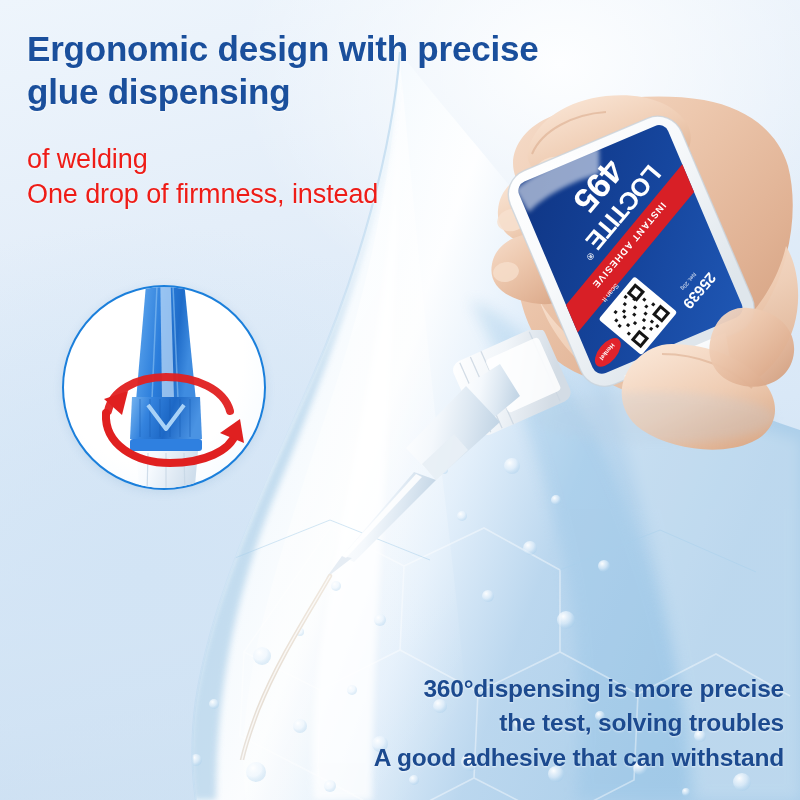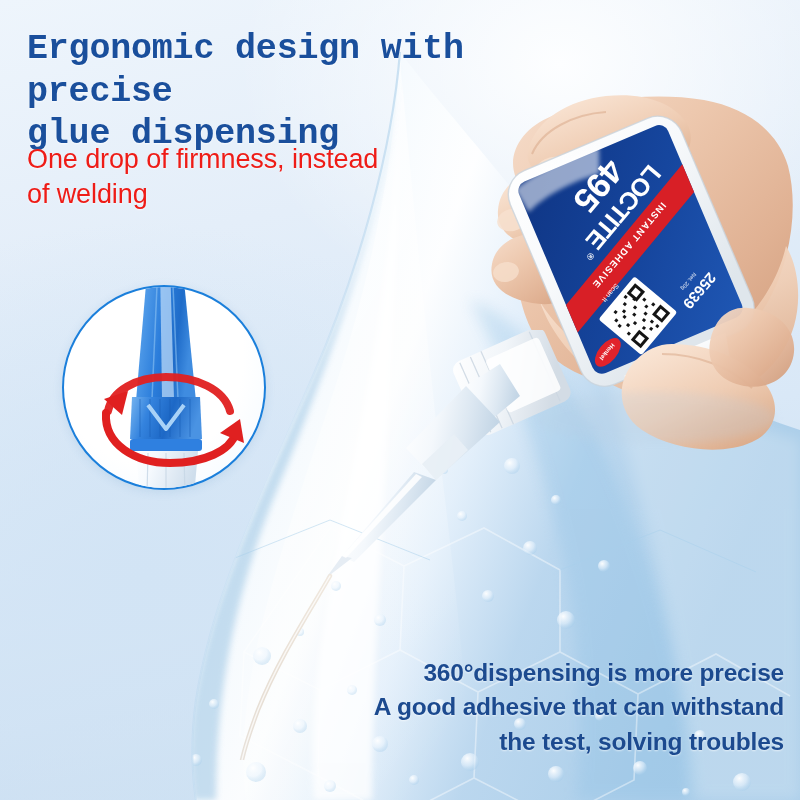--- a/index.html
+++ b/index.html
@@ -50,30 +50,29 @@
     position:absolute; left:200px; top:330px; width:400px; height:430px;
     pointer-events:none;
   }
 
   
   .headline{
     position:absolute; left:27px; top:28px; width:520px;
     font-size:35px; font-weight:bold; line-height:1.22;
     color:#1a4f9c; letter-spacing:-.2px;
     text-shadow:0 1px 2px rgba(255,255,255,.75);
-    font-family:Liberation Mono, monospace;
   }
   .subhead{
     position:absolute; left:27px; top:142px; width:500px;
     font-size:27px; font-weight:normal; line-height:1.3;
     color:#ee1c17; letter-spacing:-.1px;
     text-shadow:0 1px 2px rgba(255,255,255,.7);
   }
   .bottom-copy{
-    position:absolute; right:16px; bottom:40px; width:600px;
+    position:absolute; right:16px; bottom:24px; width:600px;
     text-align:right;
     font-size:24.5px; font-weight:bold; line-height:1.42;
     color:#1c4a8f; letter-spacing:-.2px;
     text-shadow:0 1px 2px rgba(255,255,255,.6);
   }
   .bottom-copy div{ white-space:nowrap; }
 </style>
 </head>
 <body>
 
@@ -459,23 +458,23 @@
       <polygon points="60,146 84,138 78,162" fill="#e02020"></polygon>
     </svg>
   </div>
 
   <div class="headline">
     <div>Ergonomic design with precise</div>
     <div>glue dispensing</div>
   </div>
 
   <div class="subhead">
+    <div>of welding</div>
     <div>One drop of firmness, instead</div>
-    <div>of welding</div>
   </div>
 
   <div class="bottom-copy">
     <div>360°dispensing is more precise</div>
+    <div>the test, solving troubles</div>
     <div>A good adhesive that can withstand</div>
-    <div>the test, solving troubles</div>
   </div>
 
 </div>
 
 </body></html>

